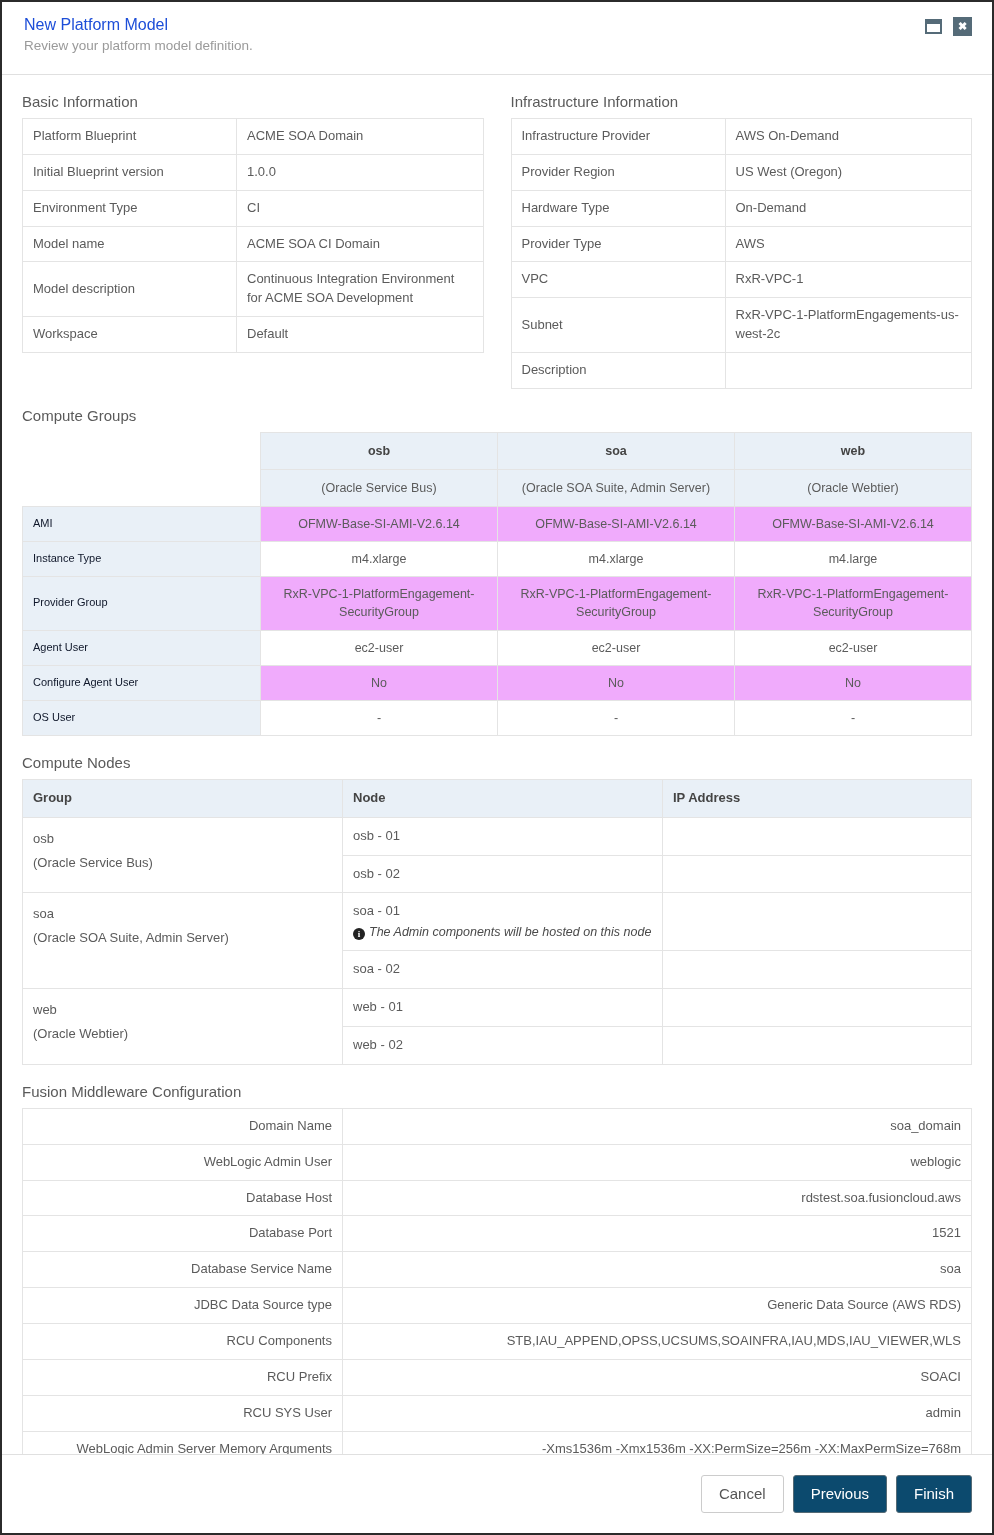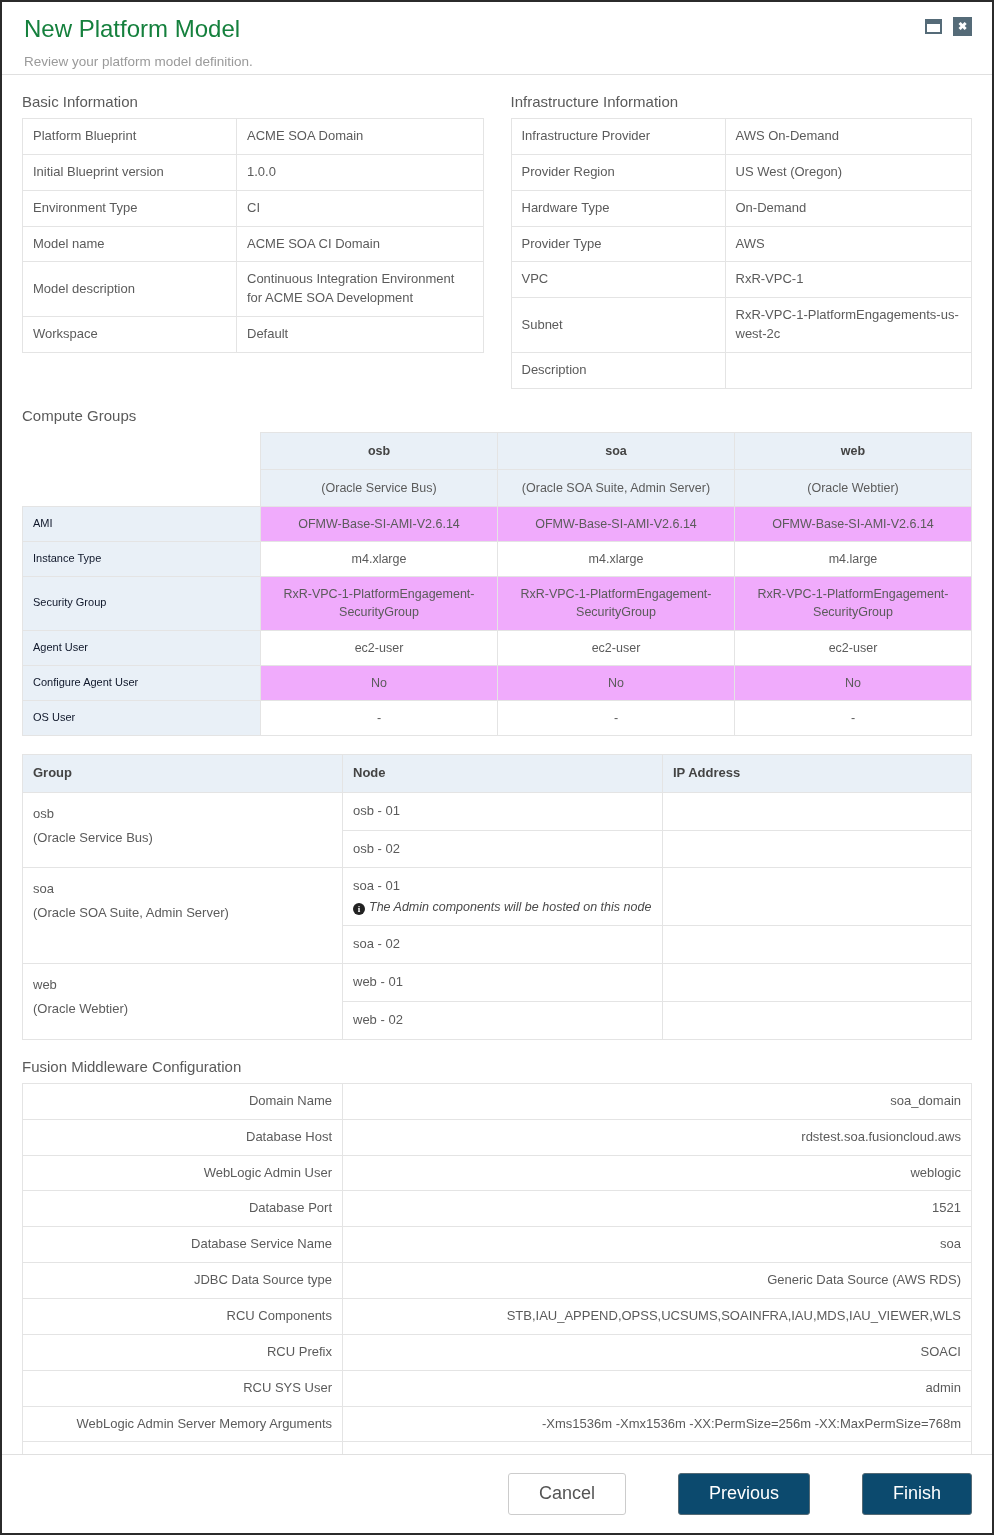--- a/index.html
+++ b/index.html
@@ -24,25 +24,25 @@
 
   
   .titlebar {
     position: relative;
     padding: 14px 22px 12px 22px;
     border-bottom: 1px solid #e0e0e0;
     height: 73px;
     box-sizing: border-box;
   }
   .title {
-    font-size: 24px;
-    color: #15803d;
+    font-size: 16px;
+    color: #1d4ed8;
     font-weight: 400;
     line-height: 1.1;
-    margin: 0 0 12px 0;
+    margin: 0 0 4px 0;
   }
   .subtitle {
     font-size: 13.5px;
     color: #9a9a9a;
     margin: 0;
   }
   .win-controls {
     position: absolute;
     top: 15px;
     right: 20px;
@@ -206,27 +206,26 @@
     box-sizing: border-box;
     display: flex;
     align-items: center;
     justify-content: flex-end;
     padding-right: 20px;
     gap: 9px;
     background: #ffffff;
   }
   .btn {
     font-family: "Liberation Sans", sans-serif;
-    font-size: 18px;
-    padding: 8px 30px;
+    font-size: 15px;
+    padding: 8px 17px;
     border-radius: 3px;
     cursor: pointer;
     line-height: 1.3;
     border: 1px solid transparent;
-    margin-left: 43px;
   }
   .btn-secondary {
     background: #ffffff;
     color: #555555;
     border: 1px solid #cccccc;
   }
   .btn-primary {
     background: #0c4a6e;
     color: #ffffff;
     border: 1px solid #546a75;
@@ -352,21 +351,21 @@
             <td class="val">OFMW-Base-SI-AMI-V2.6.14</td>
             <td class="val">OFMW-Base-SI-AMI-V2.6.14</td>
           </tr>
           <tr>
             <td class="rowlbl">Instance Type</td>
             <td class="val">m4.xlarge</td>
             <td class="val">m4.xlarge</td>
             <td class="val">m4.large</td>
           </tr>
           <tr class="striped">
-            <td class="rowlbl">Security Group</td>
+            <td class="rowlbl">Provider Group</td>
             <td class="val">RxR-VPC-1-PlatformEngagement-SecurityGroup</td>
             <td class="val">RxR-VPC-1-PlatformEngagement-SecurityGroup</td>
             <td class="val">RxR-VPC-1-PlatformEngagement-SecurityGroup</td>
           </tr>
           <tr>
             <td class="rowlbl">Agent User</td>
             <td class="val">ec2-user</td>
             <td class="val">ec2-user</td>
             <td class="val">ec2-user</td>
           </tr>
@@ -380,20 +379,21 @@
             <td class="rowlbl">OS User</td>
             <td class="val">-</td>
             <td class="val">-</td>
             <td class="val">-</td>
           </tr>
         </tbody>
       </table>
     </div>
 
     <div class="block">
+      <h2 class="section-title">Compute Nodes</h2>
       <table class="cn">
         <colgroup>
             <col class="c1">
             <col class="c2">
             <col>
           </colgroup>
         <thead>
           <tr>
             <th>Group</th>
             <th>Node</th>
@@ -453,26 +453,26 @@
         <colgroup>
             <col class="c1">
             <col>
           </colgroup>
         <tbody>
           <tr>
             <td>Domain Name</td>
             <td>soa_domain</td>
           </tr>
           <tr>
+            <td>WebLogic Admin User</td>
+            <td>weblogic</td>
+          </tr>
+          <tr>
             <td>Database Host</td>
             <td>rdstest.soa.fusioncloud.aws</td>
-          </tr>
-          <tr>
-            <td>WebLogic Admin User</td>
-            <td>weblogic</td>
           </tr>
           <tr>
             <td>Database Port</td>
             <td>1521</td>
           </tr>
           <tr>
             <td>Database Service Name</td>
             <td>soa</td>
           </tr>
           <tr>

